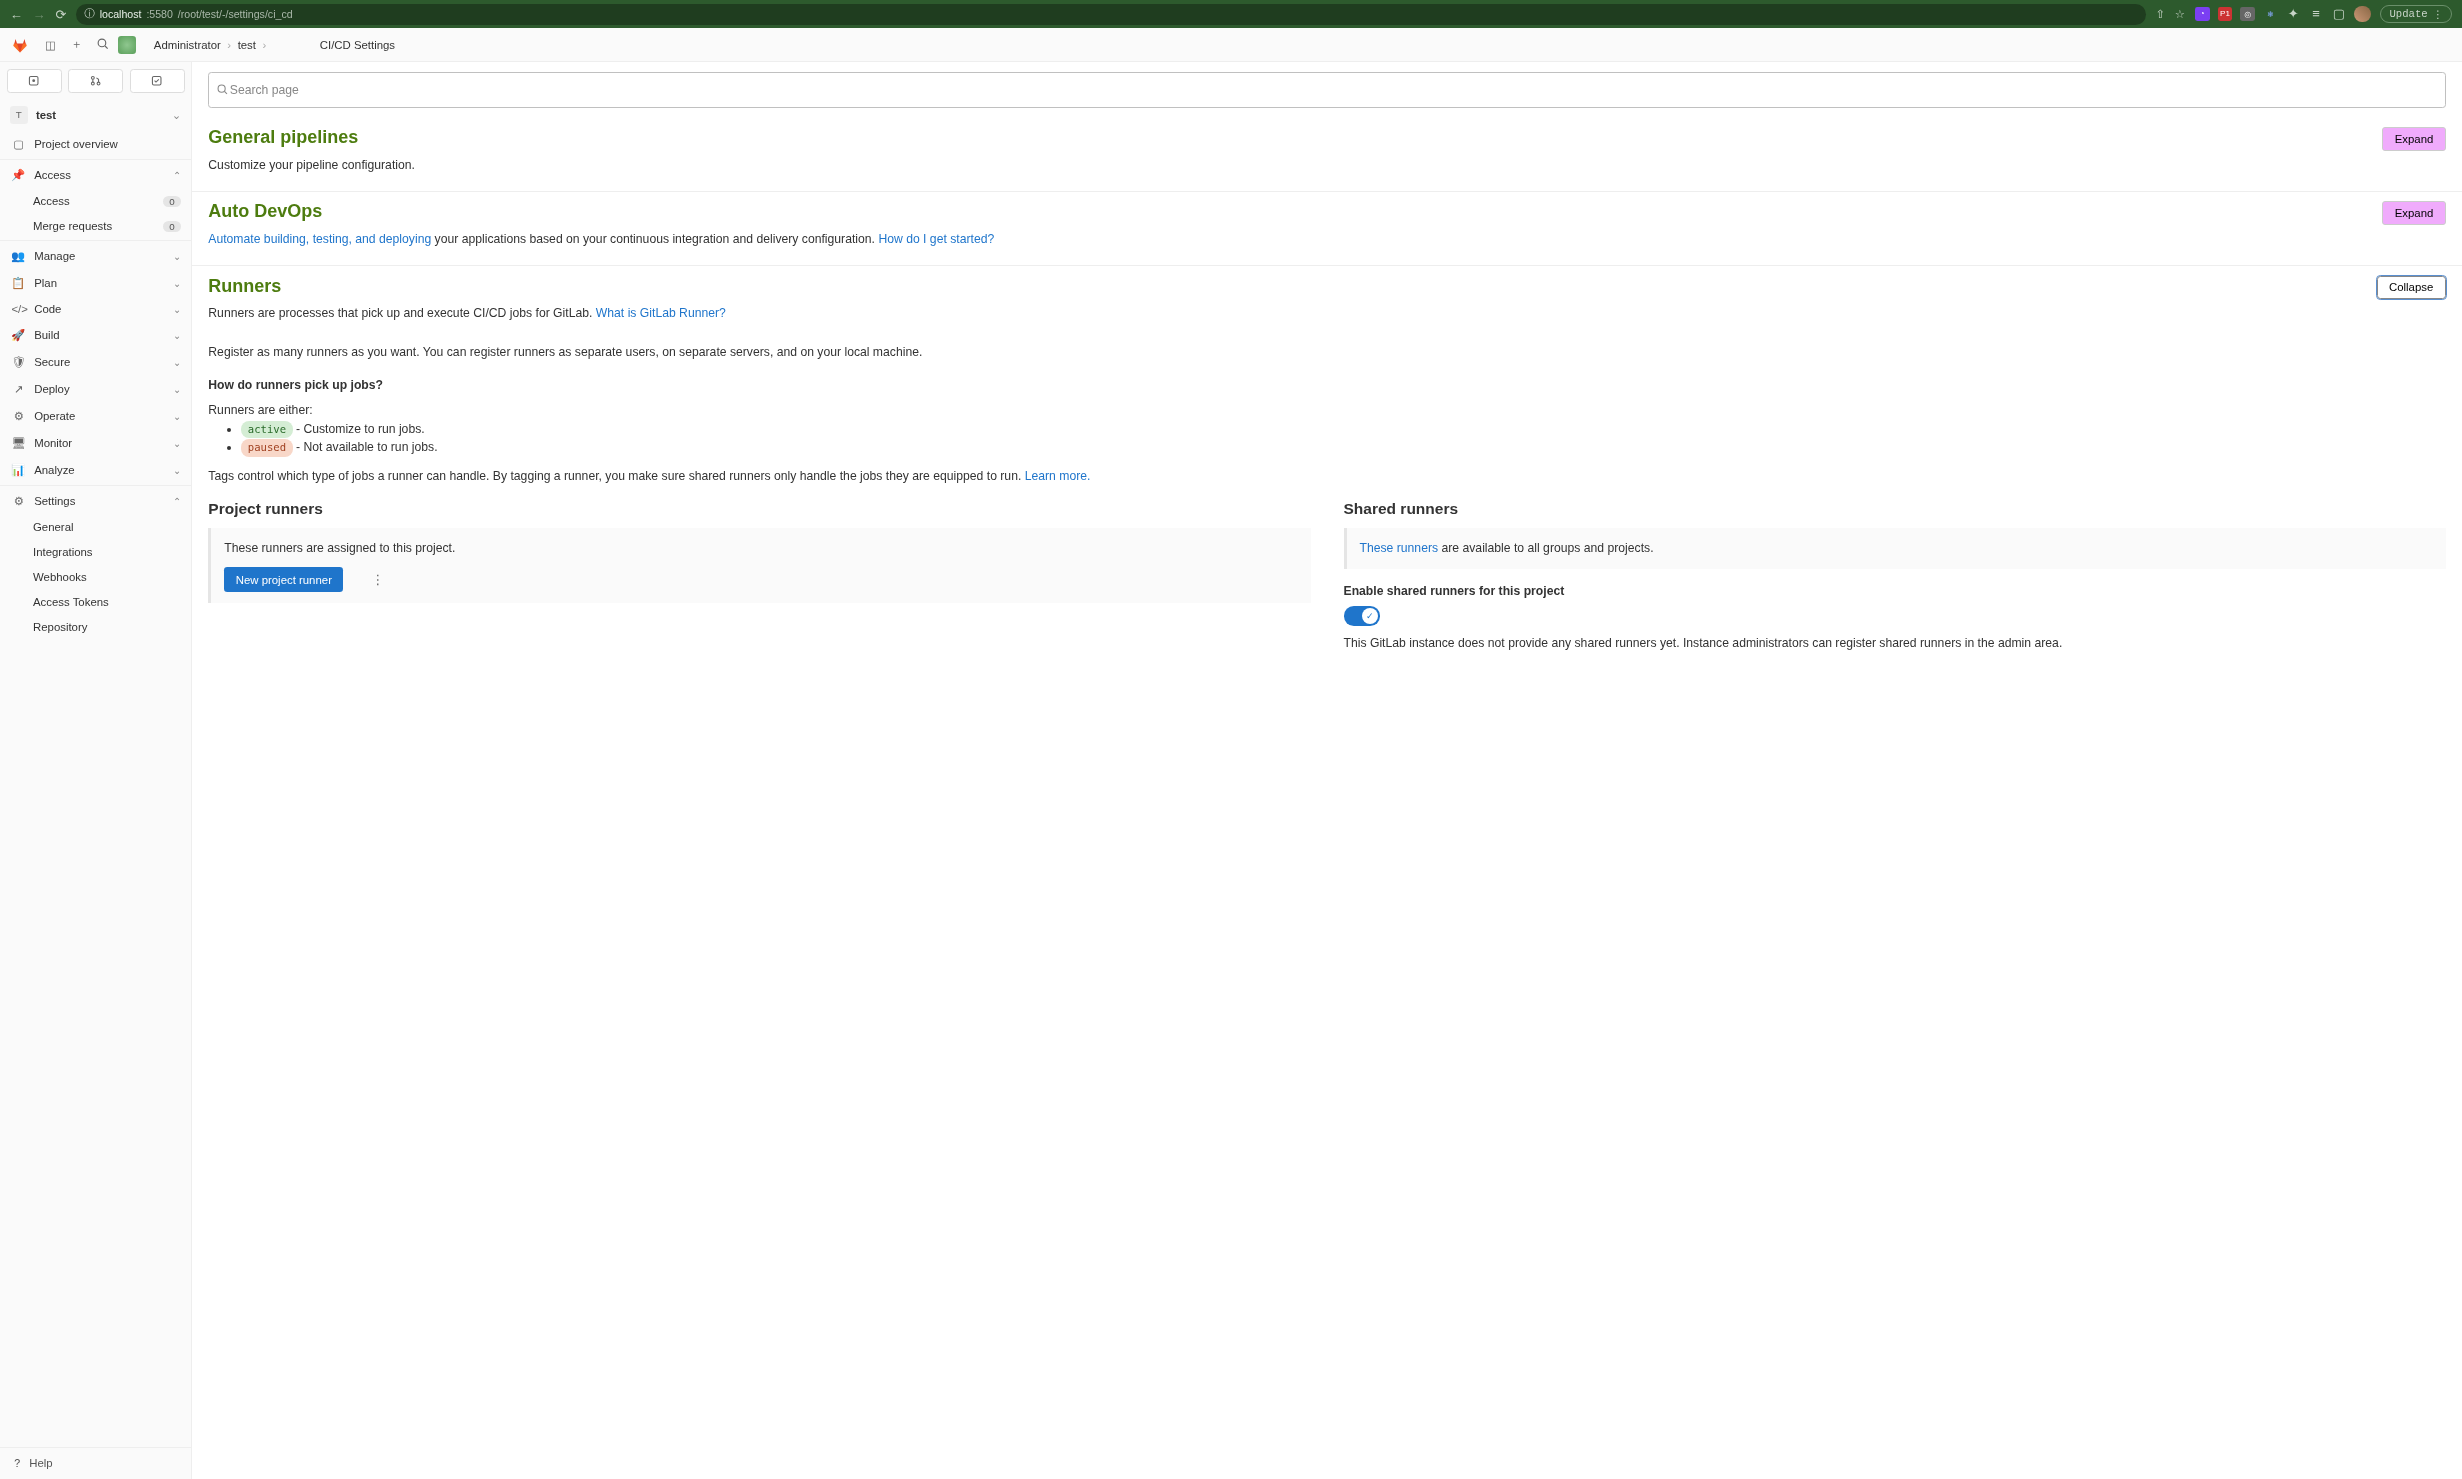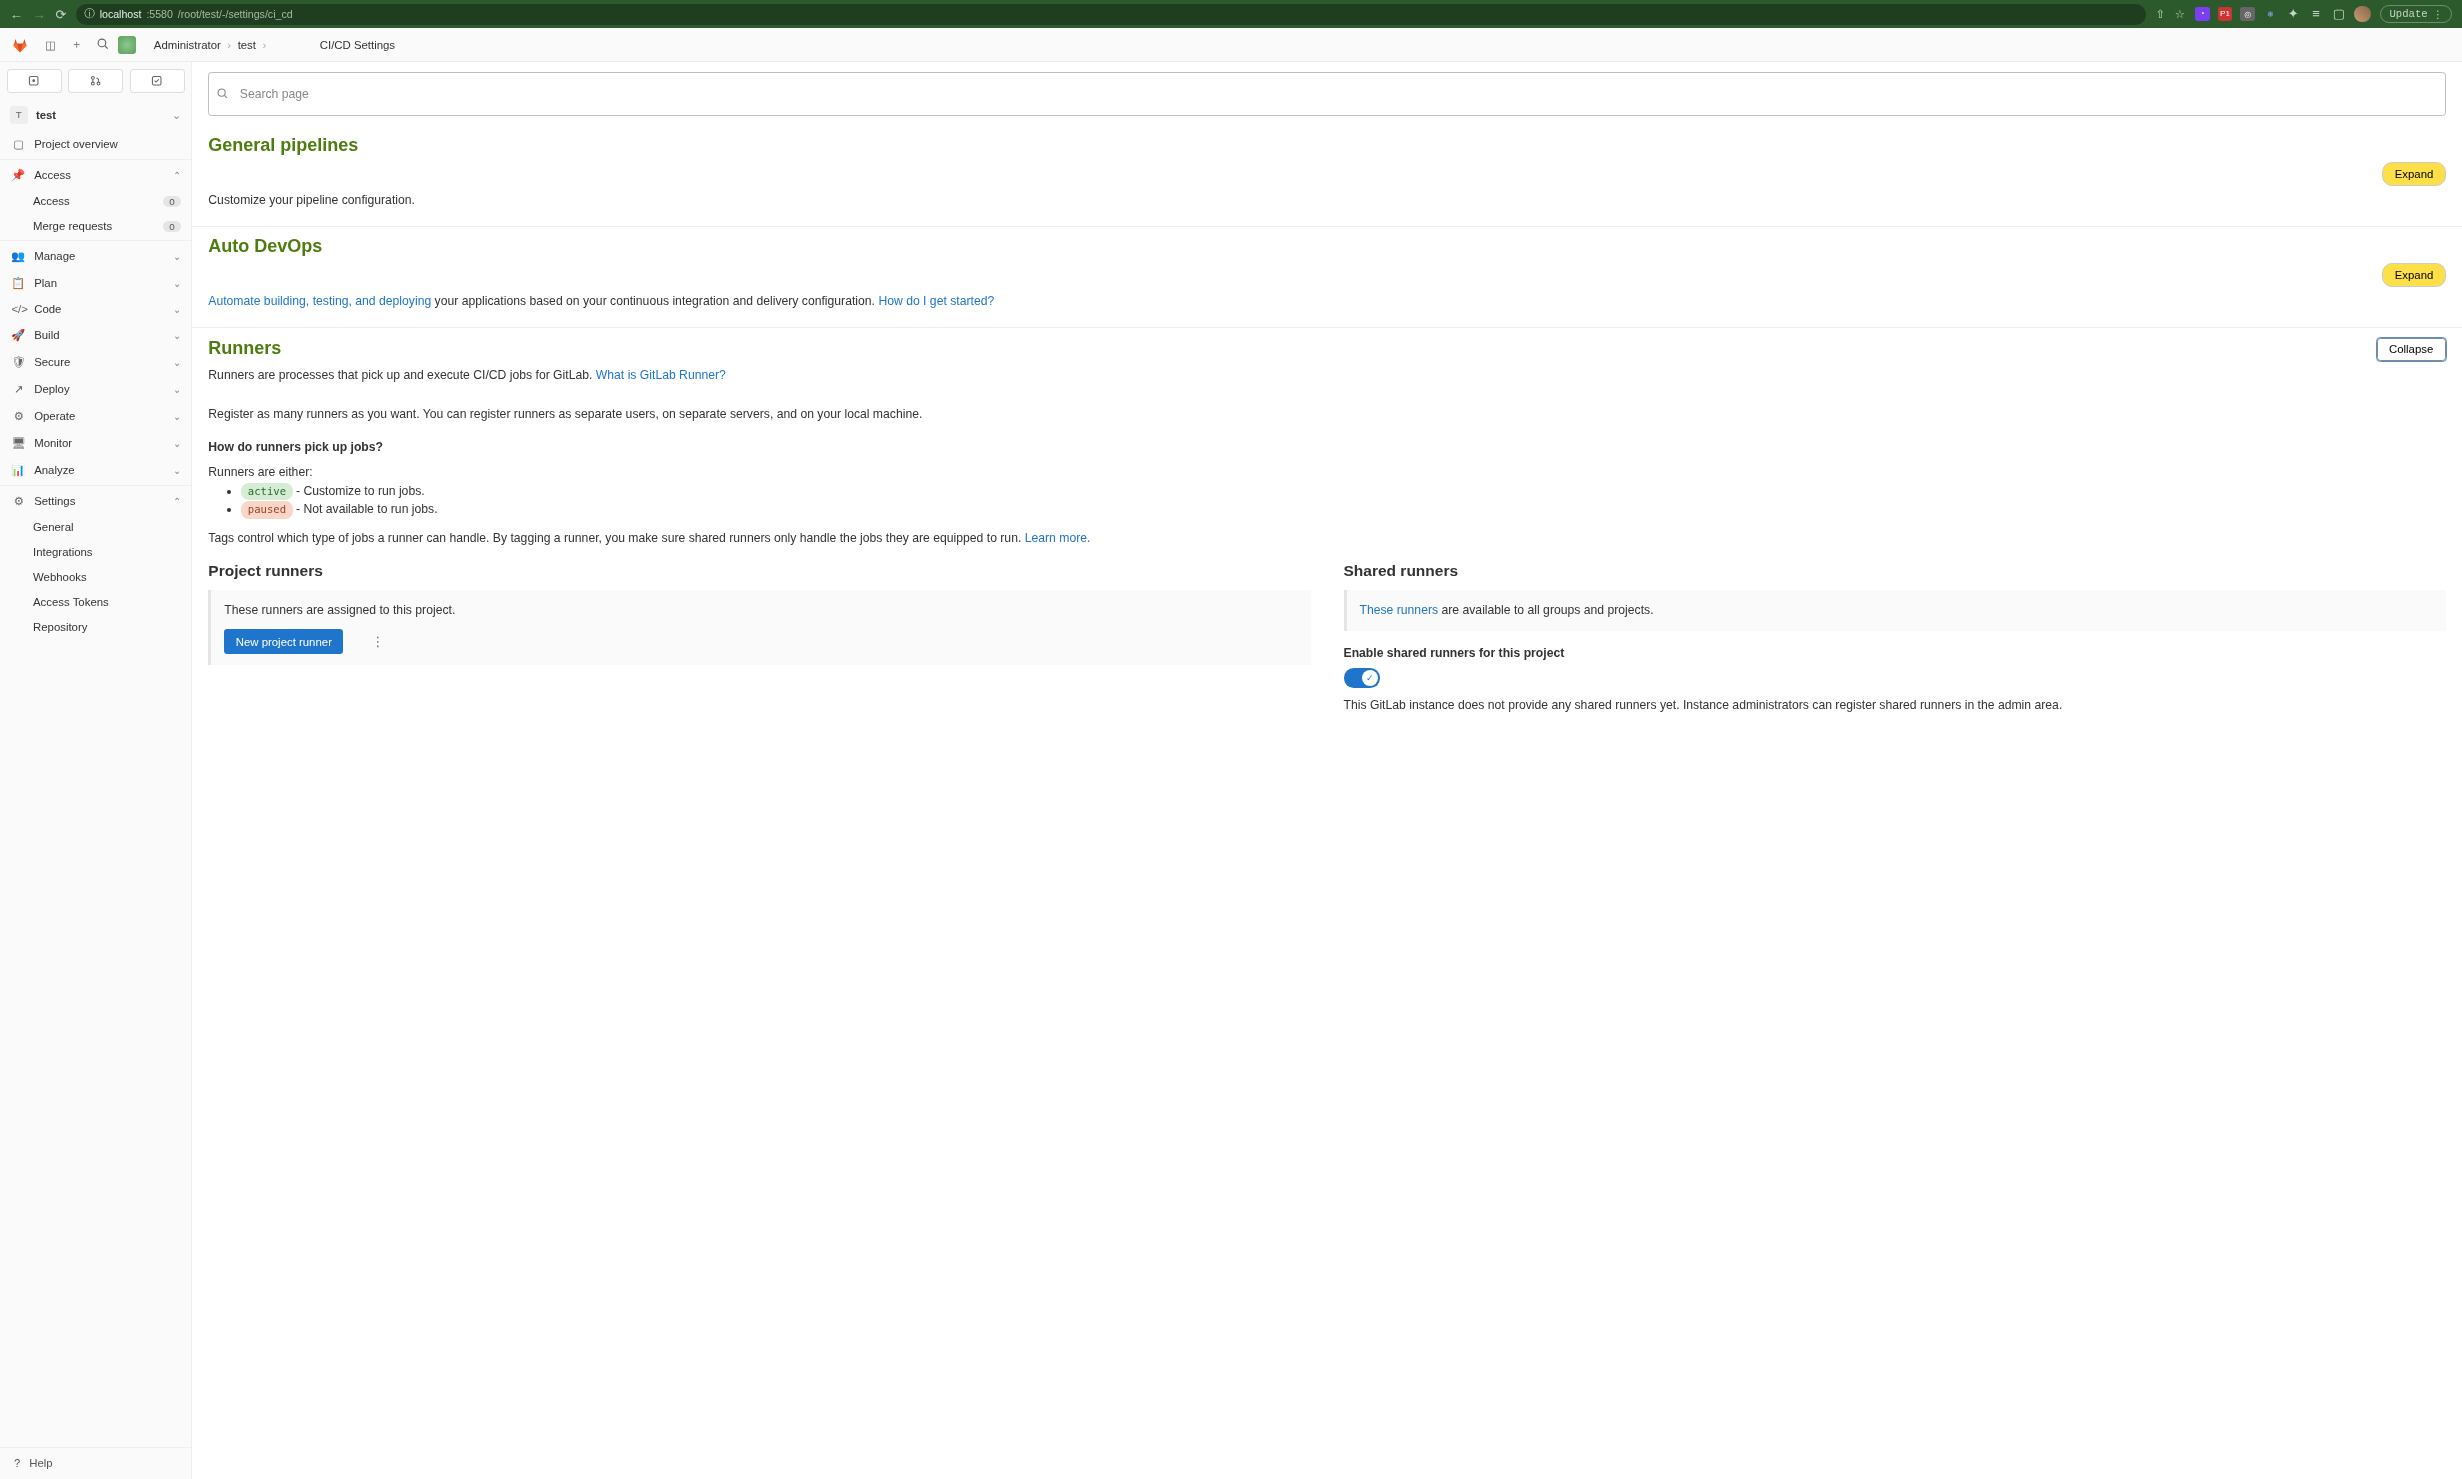--- a/index.html
+++ b/index.html
@@ -49,28 +49,28 @@
 .nav-item .icn { width: 14.7px; text-align: center; color: #666; }
 .nav-item .chev { margin-left: auto; color: #888; font-size: 9.8px; }
 .nav-item .badge { margin-left: auto; background: #e5e5e5; color: #555; font-size: 9.8px; border-radius: 8.1px; padding: 0 6.5px; }
 .nav-sub { padding-left: 33px; }
 .nav-divider { border-top: 0.8px solid #eee; margin: 1.6px 0; }
 .sidebar-footer { margin-top: auto; padding: 8.1px 11.4px; display: flex; align-items: center; gap: 6.5px; color: #555; border-top: 0.8px solid #eee; cursor: pointer; }
 
 
 .main { flex: 1; overflow-y: auto; background: #fff; }
 .search-wrap { padding: 9.8px 16.3px; }
-.search-box { border: 0.8px solid #c0c0c0; border-radius: 3.3px; height: 44px; display: flex; align-items: center; padding: 0 8.1px; gap: 11px; color: #777; }
+.search-box { border: 0.8px solid #c0c0c0; border-radius: 3.3px; height: 36px; display: flex; align-items: center; padding: 0 8.1px; gap: 1px; color: #777; }
 .search-box input { border: none; outline: none; flex: 1; font-size: 12.2px; color: #333; }
 .search-box input::placeholder { color: #888; }
 
 .section { padding: 9.8px 16.3px 16.3px; border-bottom: 0.8px solid #eee; }
 .section-head { display: flex; justify-content: space-between; align-items: flex-start; margin-bottom: 4.9px; }
 .section h2 { font-size: 18px; font-weight: 700; color: #4d7c0f; }
-.expand-btn { border: 0.8px solid #ccc; background: #fde047; padding: 4.9px 11.4px; border-radius: 10px; font-size: 11.4px; cursor: pointer; margin-top: 27px; }
+.expand-btn { border: 0.8px solid #ccc; background: #f0abfc; padding: 4.9px 11.4px; border-radius: 3px; font-size: 11.4px; cursor: pointer; }
 .collapse-btn { border: 0.8px solid #888; outline: 1.6px solid #5a8fcf; outline-offset: 0.8px; background: #fff; padding: 4.9px 11.4px; border-radius: 3.3px; font-size: 11.4px; cursor: pointer; }
 .section p, .section li { color: #333; font-size: 12.2px; line-height: 1.5; }
 .section a { color: #1f75cb; text-decoration: none; }
 .section .sub-h { font-weight: 700; margin-top: 14.7px; margin-bottom: 6.5px; font-size: 12.2px; }
 .section ul.bul { list-style: disc; padding-left: 33px; margin-bottom: 9.8px; }
 .pill { display: inline-block; padding: 0.8px 6.5px; border-radius: 8.1px; font-size: 10.6px; font-family: Menlo, monospace; }
 .pill.green { background: #d4edd4; color: #2a6b2a; }
 .pill.orange { background: #f8d7c8; color: #a04020; }
 
 .two-col { display: flex; gap: 33px; margin-top: 14.7px; }

